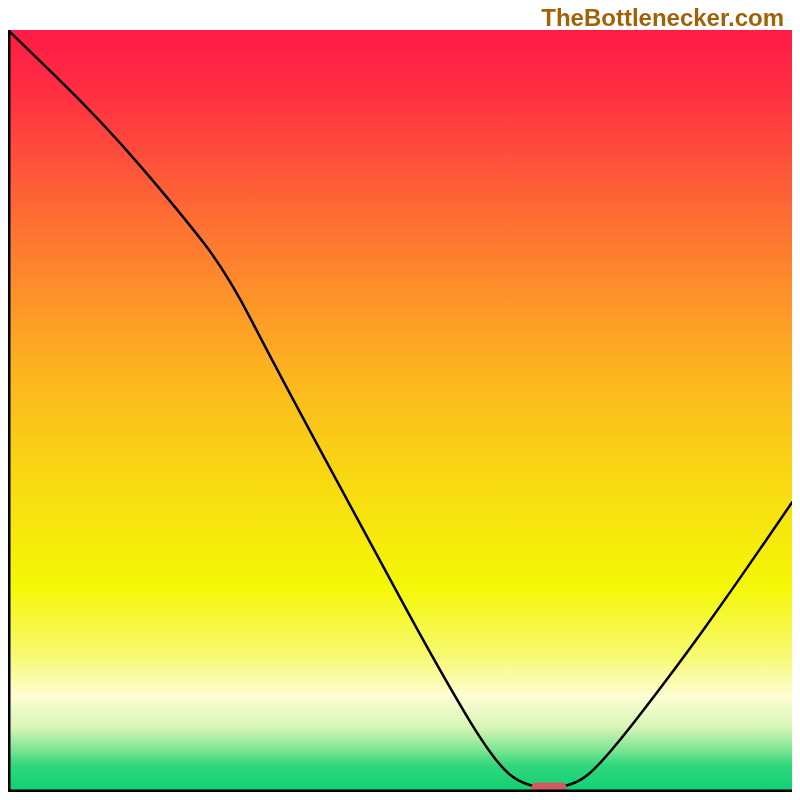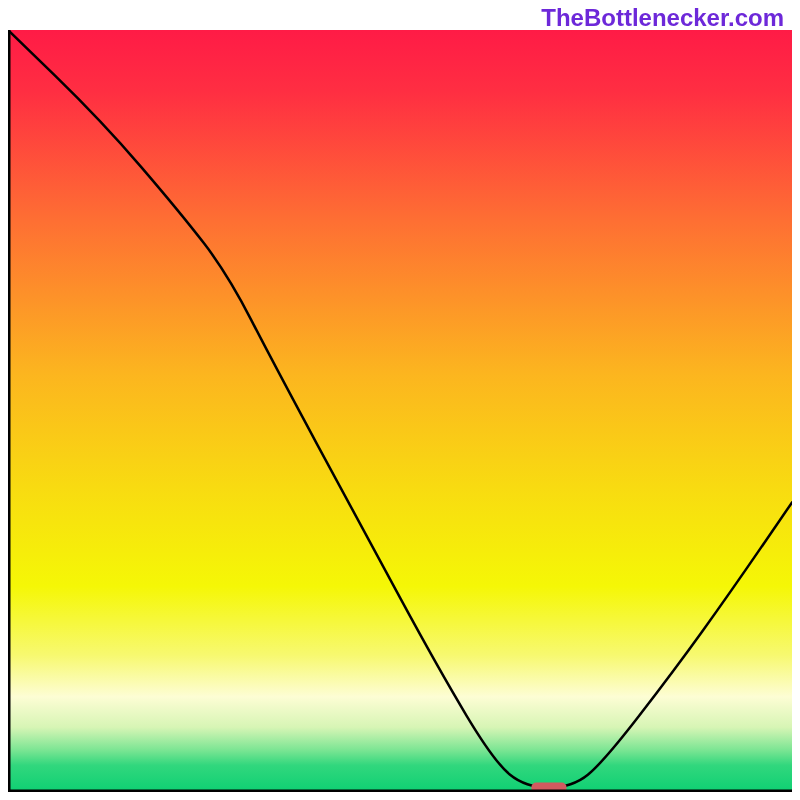--- a/index.html
+++ b/index.html
@@ -15,21 +15,21 @@
     width: 800px;
     height: 800px;
   }
   #watermark {
     position: absolute;
     top: 4px;
     right: 16px;
     font-family: Arial, Helvetica, sans-serif;
     font-size: 24px;
     font-weight: bold;
-    color: #6d28d9;
+    color: #a16207;
     letter-spacing: 0px;
     z-index: 10;
     user-select: none;
   }
   #chart {
     position: absolute;
     left: 8px;
     top: 30px;
     width: 784px;
     height: 762px;

